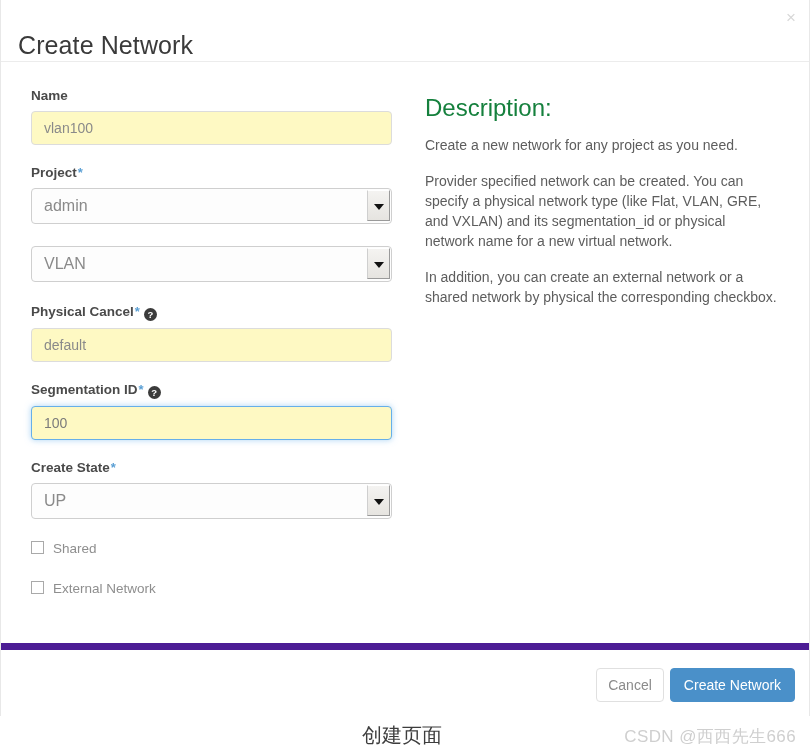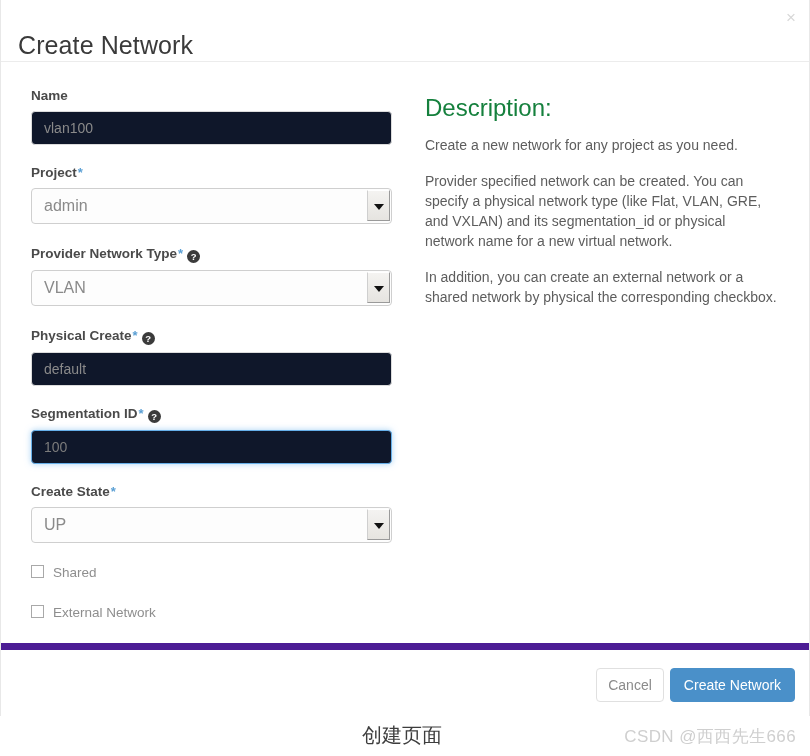--- a/index.html
+++ b/index.html
@@ -111,21 +111,21 @@
 
   .text-input {
     display: block;
     box-sizing: border-box;
     width: 361px;
     height: 34px;
     padding: 6px 12px;
     font-size: 14px;
     font-family: "Liberation Sans", sans-serif;
     color: #8a8a8a;
-    background: #0f172a;
+    background: #fef9c3;
     border: 1px solid #dcdcdc;
     border-radius: 4px;
     outline: none;
   }
   .text-input.focused {
     border: 1px solid #66afe9;
     box-shadow: 0 0 6px rgba(102,175,233,0.55);
     color: #7b7b7b;
   }
 
@@ -307,34 +307,31 @@
         </label>
         <div class="select-wrap">
           <div class="select-box">admin</div>
           <div class="select-arrow-btn"></div>
         </div>
       </div>
 
       <div class="spacer-22"></div>
 
       <div class="form-group">
-        <label class="field-label">
-          <span>Provider Network Type</span><span class="req-star">*</span><span class="help-icon">?</span>
-        </label>
         <div class="select-wrap">
           <div class="select-box">VLAN</div>
           <div class="select-arrow-btn"></div>
         </div>
       </div>
 
       <div class="spacer-22"></div>
 
       <div class="form-group">
         <label class="field-label">
-          <span>Physical Create</span><span class="req-star">*</span><span class="help-icon">?</span>
+          <span>Physical Cancel</span><span class="req-star">*</span><span class="help-icon">?</span>
         </label>
         <input class="text-input" type="text" value="default" style="">
       </div>
 
       <div class="spacer-20"></div>
 
       <div class="form-group">
         <label class="field-label">
           <span>Segmentation ID</span><span class="req-star">*</span><span class="help-icon">?</span>
         </label>

